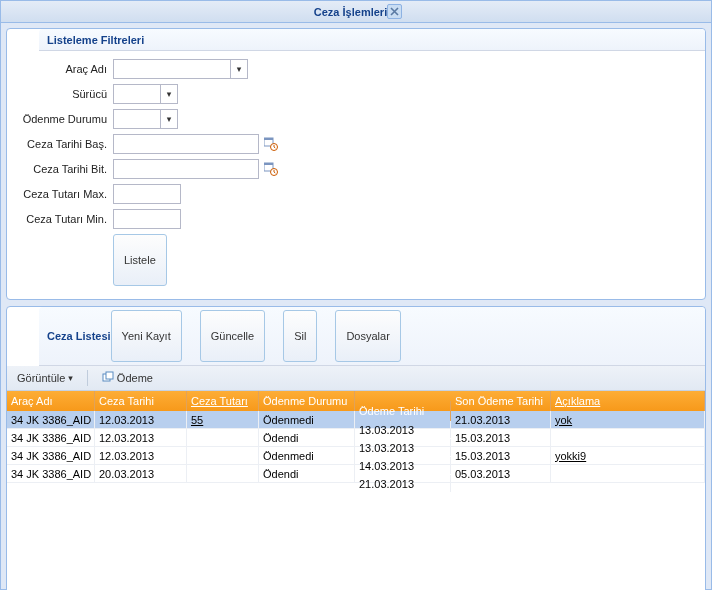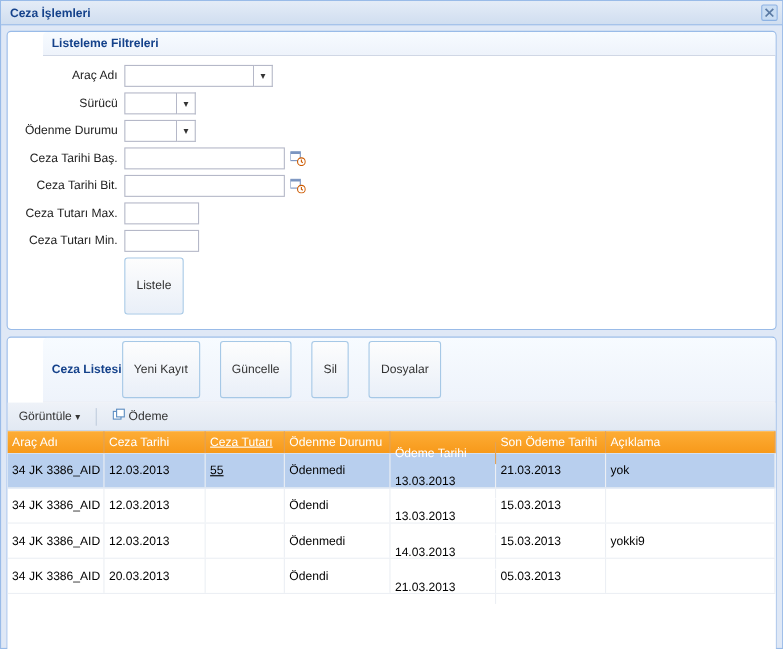--- a/index.html
+++ b/index.html
@@ -19,21 +19,21 @@
     border: 1px solid #99bbe8;
     background: #dfe8f6;
     position: relative;
   }
   .window-header {
     background: linear-gradient(#e4ecf7, #d0def0);
     border-bottom: 1px solid #99bbe8;
     height: 22px;
     display: flex;
     align-items: center;
-    justify-content: space-between;
+    justify-content: center;
     padding: 0 4px 0 8px;
   }
   .window-title {
     color: #15428b;
     font-weight: bold;
     font-size: 11px;
   }
   .close-btn {
     width: 15px;
     height: 15px;
@@ -151,21 +151,21 @@
     border-right: 1px solid #e0a25a;
     padding: 0 4px;
     overflow: hidden;
     white-space: nowrap;
     height: 100%;
     display: flex;
     align-items: center;
   }
   .grid-row {
     display: flex;
-    height: 32px;
+    height: 18px;
     font-size: 11px;
     color: #000;
     align-items: center;
     border-bottom: 1px solid #eceff4;
   }
   .grid-row > div {
     border-right: 1px solid #eceff4;
     padding: 0 4px;
     overflow: hidden;
     white-space: nowrap;
@@ -186,21 +186,21 @@
     height: 22px;
     background: linear-gradient(#eef2f8,#e2e9f3);
     border-top: 1px solid #c5d2e4;
   }
   .col-arac { width: 88px; }
   .col-ct   { width: 92px; }
   .col-tutar{ width: 72px; text-decoration: underline; }
   .col-odur { width: 96px; }
   .col-odet { width: 96px; margin-top: 20px; }
   .col-sot  { width: 100px; }
-  .col-acik { flex: 1; }
+  .col-acik { flex: 1; text-decoration: underline; }
   .list-panel .panel-body { padding: 0; }
 </style>
 </head>
 <body>
 
 <div class="window">
   <div class="window-header">
     <span class="window-title">Ceza İşlemleri</span>
     <span class="close-btn">
       <svg width="9" height="9" viewBox="0 0 9 9">

